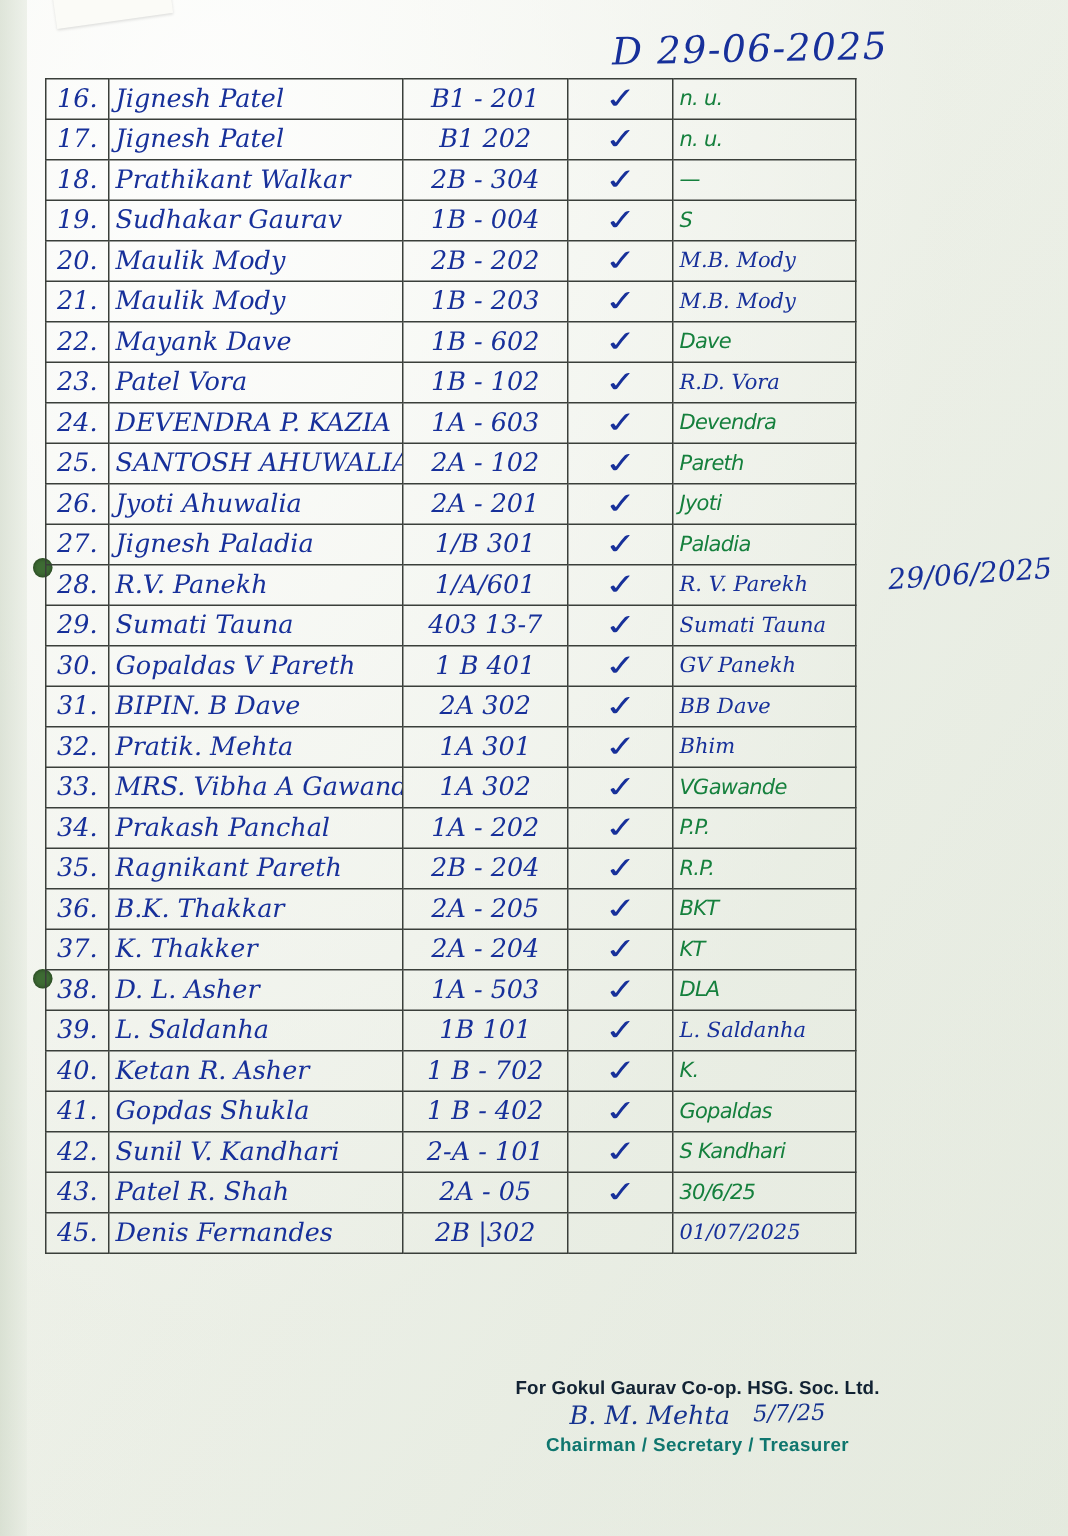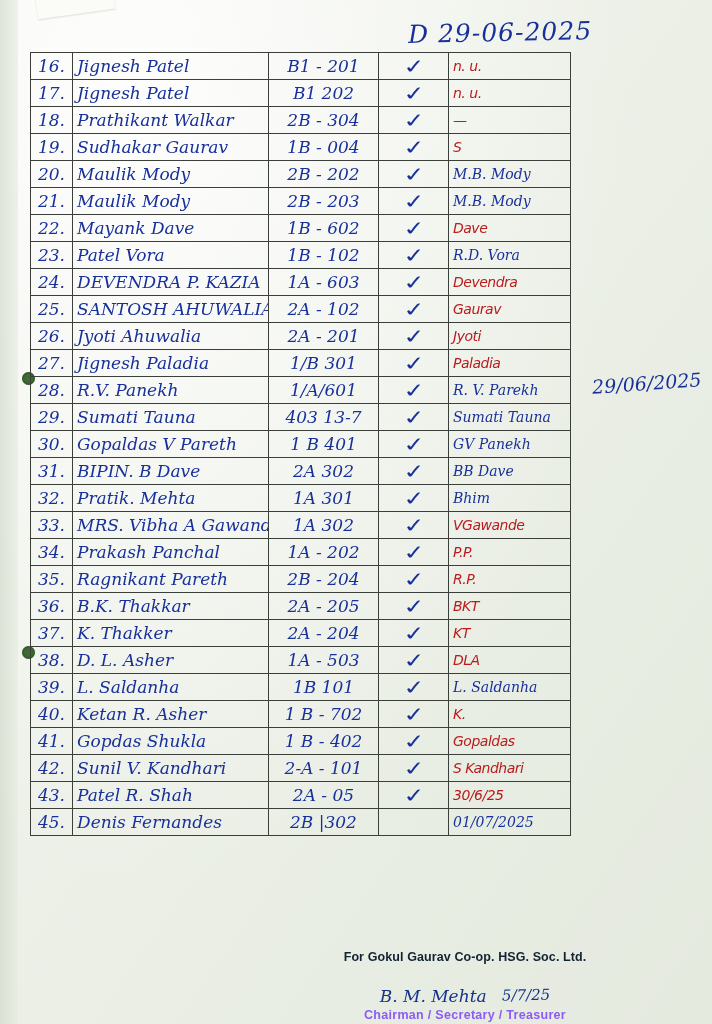--- a/index.html
+++ b/index.html
@@ -120,21 +120,21 @@
     font-family: "DejaVu Sans", sans-serif;
     font-style: normal;
     color: #17309a;
     transform: scaleX(1.4) rotate(-6deg);
   }
   .small { font-size: 13px; }
   .tiny { font-size: 11.5px; }
   .scrawl {
     font-family: "DejaVu Sans", sans-serif;
     font-style: italic;
-    color: #b91c1c;
+    color: #15803d;
     letter-spacing: -0.5px;
   }
 
   .side-date {
     position: absolute;
     left: 592px;
     top: 372px;
     font-size: 19px;
     transform: rotate(-4deg);
   }
@@ -146,41 +146,40 @@
     width: 330px;
     text-align: center;
   }
   .footer .for-line {
     font-family: "Liberation Sans", sans-serif;
     font-style: normal;
     font-weight: bold;
     font-size: 12.5px;
     color: #123;
     letter-spacing: .1px;
-    margin-top: 32px;
   }
   .footer .sign-scrawl {
-    margin-top: 22px;
+    margin-top: 2px;
     font-size: 17px;
     color: #15328f;
     font-family: "DejaVu Serif", serif;
     font-style: italic;
   }
   .footer .sign-date {
     display: inline-block;
     margin-left: 10px;
     font-size: 15px;
   }
   .footer .roles {
     margin-top: 2px;
     font-family: "Liberation Sans", sans-serif;
     font-style: normal;
     font-weight: bold;
     font-size: 12.5px;
-    color: #8b5cf6;
+    color: #0f766e;
     letter-spacing: .3px;
   }
   .r-up { display:inline-block; transform: translateY(-2px) rotate(-1deg); }
 </style>
 </head>
 <body>
 
 <div class="page">
   <div class="sheet-edge-left"></div>
   <div class="corner-fold"></div>
@@ -229,21 +228,21 @@
       <tr>
         <td class="sr hand">20.</td>
         <td class="name hand">Maulik Mody</td>
         <td class="flat hand">2B - 202</td>
         <td class="tick"><span class="tickmark">✓</span></td>
         <td class="sign hand">M.B. Mody</td>
       </tr>
       <tr>
         <td class="sr hand">21.</td>
         <td class="name hand">Maulik Mody</td>
-        <td class="flat hand">2B - 203</td>
+        <td class="flat hand">1B - 203</td>
         <td class="tick"><span class="tickmark">✓</span></td>
         <td class="sign hand">M.B. Mody</td>
       </tr>
       <tr>
         <td class="sr hand">22.</td>
         <td class="name hand">Mayank Dave</td>
         <td class="flat hand">1B - 602</td>
         <td class="tick"><span class="tickmark">✓</span></td>
         <td class="sign hand scrawl">Dave</td>
       </tr>
@@ -259,21 +258,21 @@
         <td class="name hand small">DEVENDRA P. KAZIA</td>
         <td class="flat hand">1A - 603</td>
         <td class="tick"><span class="tickmark">✓</span></td>
         <td class="sign hand scrawl tiny">Devendra</td>
       </tr>
       <tr>
         <td class="sr hand">25.</td>
         <td class="name hand small">SANTOSH AHUWALIA</td>
         <td class="flat hand">2A - 102</td>
         <td class="tick"><span class="tickmark">✓</span></td>
-        <td class="sign hand scrawl tiny">Gaurav</td>
+        <td class="sign hand scrawl tiny">Pareth</td>
       </tr>
       <tr>
         <td class="sr hand">26.</td>
         <td class="name hand">Jyoti Ahuwalia</td>
         <td class="flat hand">2A - 201</td>
         <td class="tick"><span class="tickmark">✓</span></td>
         <td class="sign hand scrawl tiny">Jyoti</td>
       </tr>
       <tr>
         <td class="sr hand">27.</td>

